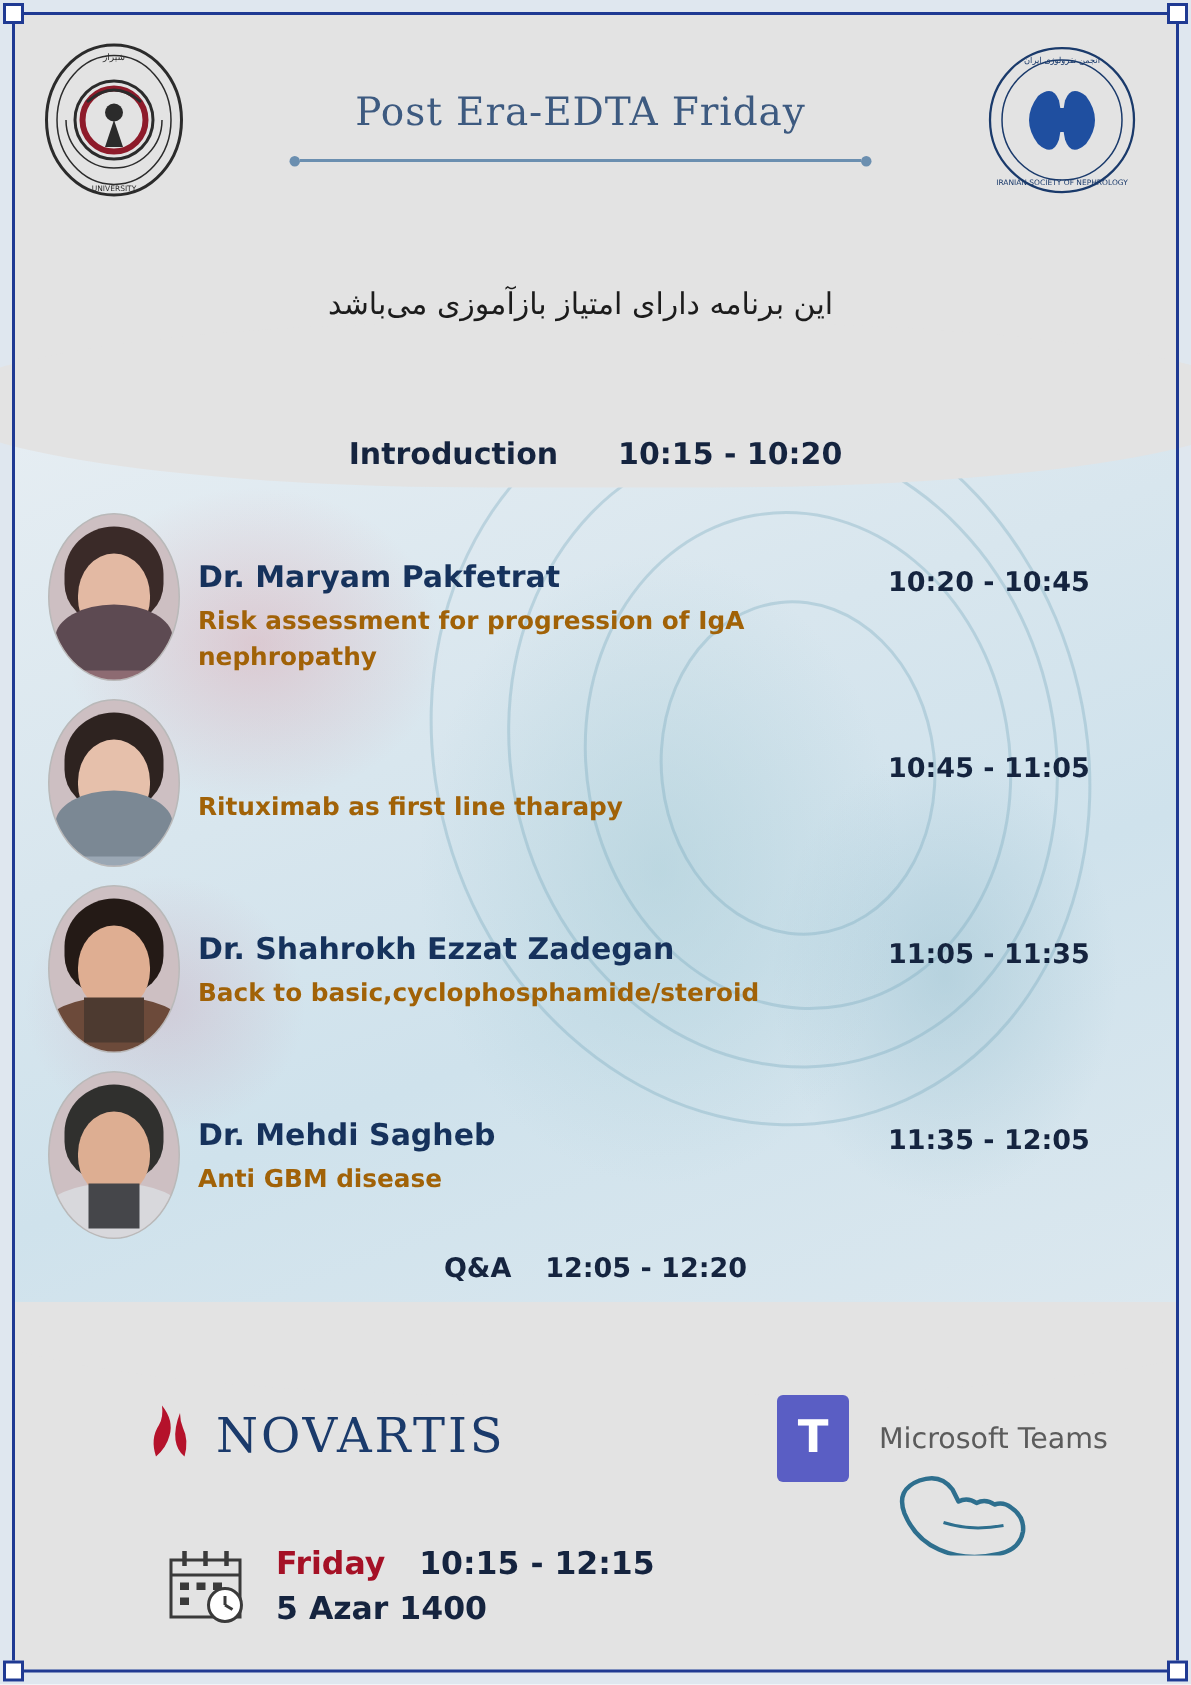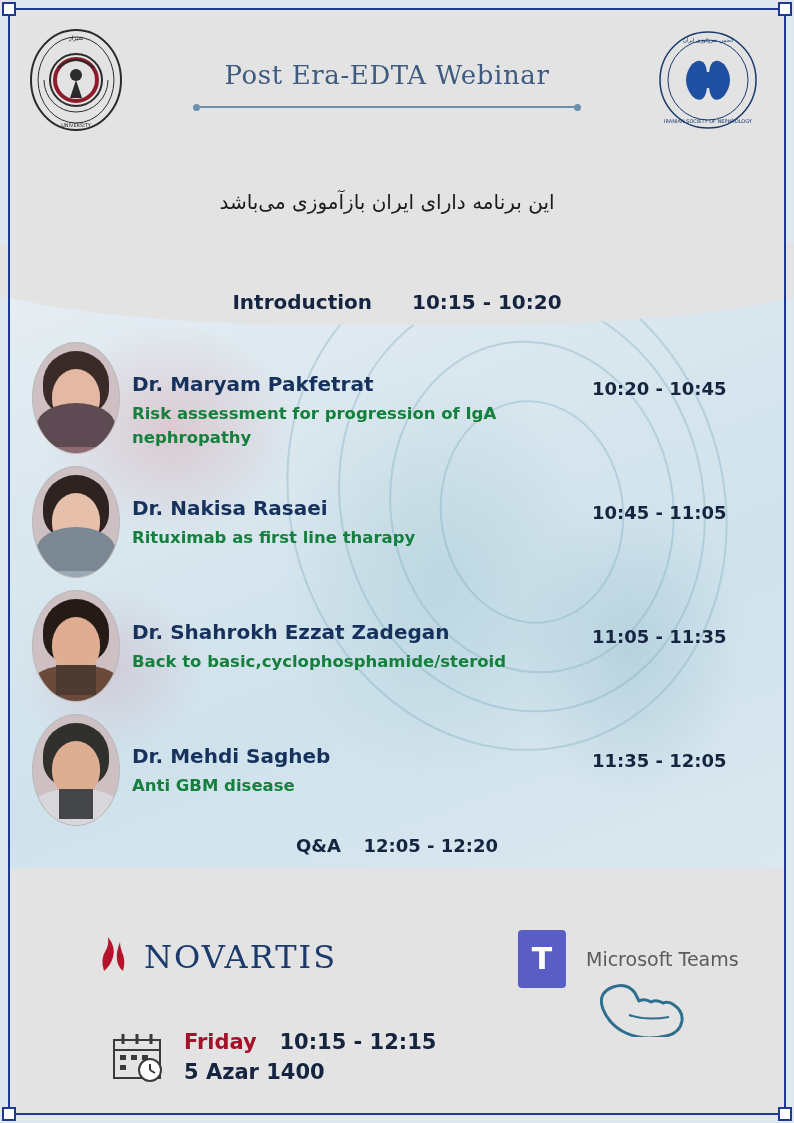--- a/index.html
+++ b/index.html
@@ -282,21 +282,21 @@
     text-align: center;
   }
   .talk .topic {
     position: absolute;
     left: 132px;
     top: 62px;
     width: 400px;
     font-family: "DejaVu Sans", sans-serif;
     font-size: 16.5px;
     font-weight: bold;
-    color: #15803d;
+    color: #a16207;
     line-height: 1.45;
   }
   .talk .time {
     position: absolute;
     left: 592px;
     top: 38px;
     width: 170px;
     font-family: "DejaVu Sans", sans-serif;
     font-size: 18px;
     font-weight: bold;
@@ -441,23 +441,23 @@
       <circle cx="56" cy="52" r="48" fill="none" stroke="#1a3a6b" stroke-width="1.5"></circle>
       <circle cx="56" cy="52" r="40" fill="none" stroke="#1a3a6b" stroke-width="1"></circle>
       <path d="M40 36 q-12 16 0 32 q10 9 14 -3 q3 -13 0 -26 q-4 -11 -14 -3 Z" fill="#1f4fa0"></path>
       <path d="M72 36 q12 16 0 32 q-10 9 -14 -3 q-3 -13 0 -26 q4 -11 14 -3 Z" fill="#1f4fa0"></path>
       <rect x="52" y="44" width="8" height="16" fill="#1f4fa0"></rect>
       <text x="56" y="14" font-size="5.5" text-anchor="middle" fill="#1a3a6b" font-family="DejaVu Sans">انجمن نفرولوژی ایران</text>
       <text x="56" y="95" font-size="5" text-anchor="middle" fill="#1a3a6b" font-family="DejaVu Sans">IRANIAN SOCIETY OF NEPHROLOGY</text>
     </svg>
   </div>
 
-  <div class="webinar-kicker">Post Era-EDTA Webinar</div>
+  <div class="webinar-kicker">Post Era-EDTA Friday</div>
   <div class="kicker-rule"></div>
-  <div class="fa-note">این برنامه دارای ایران بازآموزی می‌باشد</div>
+  <div class="fa-note">این برنامه دارای امتیاز بازآموزی می‌باشد</div>
 
   <div class="intro-line">
     <span>Introduction</span>
     <span class="gap"></span>
     <span>10:15 - 10:20</span>
   </div>
 
   <div class="talks">
 
     <div class="talk">
@@ -472,21 +472,20 @@
       <div class="time">10:20 - 10:45</div>
     </div>
 
     <div class="talk">
       <div class="photo">
         <div class="body" style="background:#9aa7b4"></div>
         <div class="hair" style="background:#2e2320"></div>
         <div class="face" style="background:#e6c0ab"></div>
         <div class="scarf" style="background:#7b8894"></div>
       </div>
-      <div class="name">Dr. Nakisa Rasaei</div>
       <div class="topic">Rituximab as first line tharapy</div>
       <div class="time">10:45 - 11:05</div>
     </div>
 
     <div class="talk">
       <div class="photo">
         <div class="body" style="background:#6c4a3a"></div>
         <div class="hair" style="background:#241a16"></div>
         <div class="face" style="background:#dfae92"></div>
         <div class="scarf" style="background:#4d3a30; width:40px; margin-left:-20px; height:30px; border-radius:0;"></div>

